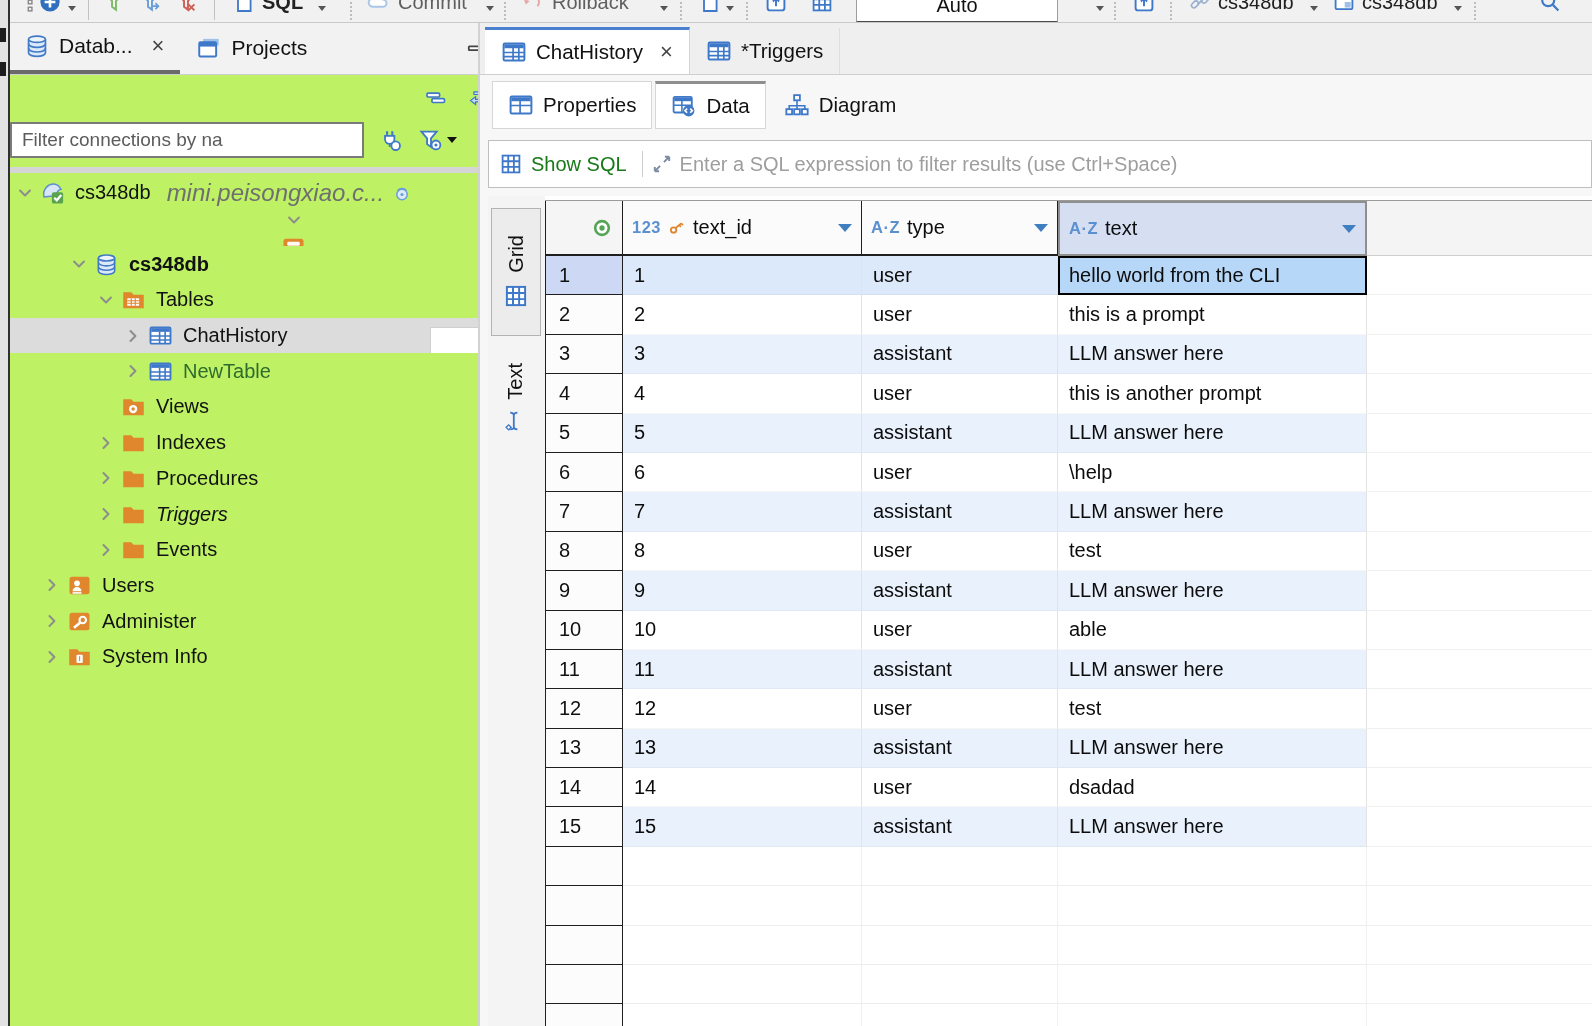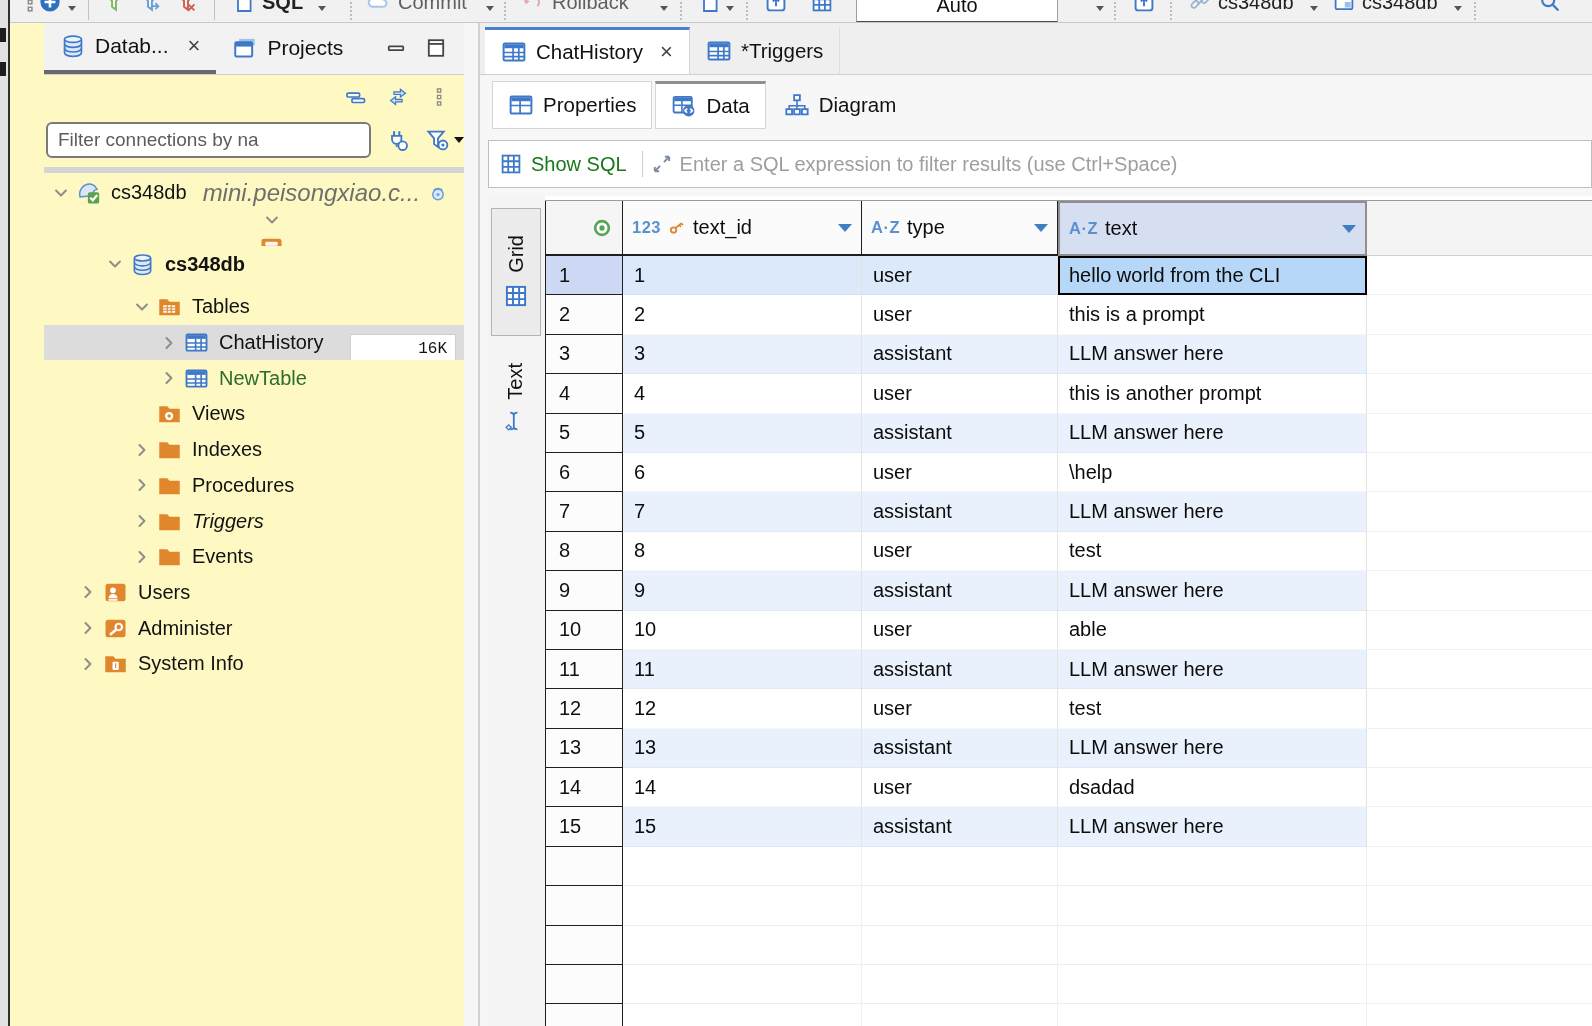--- a/index.html
+++ b/index.html
@@ -17,30 +17,30 @@
   
   .topbar{position:absolute;left:8px;right:0;top:0;height:22px;background:#f1f1f1;border-bottom:1px solid #c9c9c9;overflow:hidden;z-index:30;}
   .tb-item{position:absolute;top:-10px;}
   .tb-label{position:absolute;top:-9px;font-size:20px;color:#222;white-space:nowrap;}
   .tb-caret{position:absolute;top:6px;width:0;height:0;border-left:4px solid transparent;border-right:4px solid transparent;border-top:5px solid #555;}
   .tb-div{position:absolute;top:-2px;width:0;height:22px;border-left:1px solid #c2c2c2;}
   .tb-dots{position:absolute;top:-2px;width:0;height:22px;border-left:2px dotted #bdbdbd;}
   .tb-auto{position:absolute;top:-9px;width:200px;height:29px;background:#fff;border:1px solid #9d9d9d;border-bottom:2px solid #4a4a4a;text-align:center;font-size:20px;color:#111;line-height:27px;}
 
   
-  .sidebar{position:absolute;left:8px;top:22px;width:420px;bottom:0;background:#fef9c3;padding-left:36px;}
+  .sidebar{position:absolute;left:8px;top:22px;width:536px;bottom:0;background:#bef264;}
   .sash{position:absolute;left:478px;top:22px;width:2px;bottom:0;background:#d2d2d2;z-index:5;}
   .stabs{position:relative;height:52px;background:#f2f2f2;border-bottom:1px solid #cfcfcf;display:flex;align-items:stretch;}
   .stab{display:flex;align-items:center;gap:9px;padding:0 16px;font-size:21px;position:relative;}
   .stab.active{border-bottom:4px solid #6a6a6a;}
   .stab .x{margin-left:10px;}
   .swin{margin-left:auto;display:flex;align-items:center;gap:16px;padding-right:16px;}
   .stoolbar{position:relative;height:44px;display:flex;align-items:center;justify-content:flex-end;gap:18px;padding-right:14px;}
   .sfilter{position:relative;height:42px;display:flex;align-items:center;gap:14px;padding-left:2px;}
-  .sfilter input{width:330px;height:32px;border:2px solid #7a7a7a;border-radius:6px;font-size:19px;padding:0 10px;color:#222;background:#fff;outline:none;font-family:"Liberation Sans",sans-serif;}
+  .sfilter input{width:330px;height:32px;border:2px solid #7a7a7a;border-radius:1px;font-size:19px;padding:0 10px;color:#222;background:#fff;outline:none;font-family:"Liberation Sans",sans-serif;}
   .sfilter input::placeholder{color:#5c5c5c;}
   .sfilter .fic{display:flex;align-items:center;}
   .tree-band{height:6px;background:#d5d5d5;margin:6px 0 2px 0;}
   .tree{position:relative;}
   .trow{position:relative;height:35.7px;display:flex;align-items:center;gap:6px;overflow:hidden;white-space:nowrap;}
   .trow.sel{background:#dcdcdc;}
   .trow .chev{width:18px;height:18px;flex:none;}
   .tlabel{font-size:20px;color:#121212;margin-left:4px;}
   .tlabel.b{font-weight:bold;}
   .tlabel.g{color:#2e6b2e;}
@@ -348,21 +348,21 @@
           </span>
           <span class="ic s25">
             <svg viewBox="0 0 20 20">
               <path d="M3.5 4.8v10.4c0 1.6 2.9 2.8 6.5 2.8s6.5-1.2 6.5-2.8V4.8" fill="#dce9f8" stroke="#4079c5" stroke-width="1.3"></path>
               <ellipse cx="10" cy="4.8" rx="6.5" ry="2.4" fill="#eef4fc" stroke="#4079c5" stroke-width="1.3"></ellipse>
               <path d="M3.5 8.3c0 1.6 2.9 2.8 6.5 2.8s6.5-1.2 6.5-2.8M3.5 11.8c0 1.6 2.9 2.8 6.5 2.8s6.5-1.2 6.5-2.8" fill="none" stroke="#4079c5" stroke-width="1.3"></path>
             </svg>
           </span>
           <span class="tlabel b">cs348db</span>
         </div>
-        <div class="trow" style="padding-left: 89px; margin-top: 7px;">
+        <div class="trow" style="padding-left: 89px;">
           <span class="chev ic">
             <svg viewBox="0 0 20 20">
               <path d="M4.5 7.2l5.5 5.5 5.5-5.5" fill="none" stroke="#8d8d8d" stroke-width="2.2" stroke-linecap="round" stroke-linejoin="round"></path>
             </svg>
           </span>
           <span class="ic s25">
             <svg viewBox="0 0 20 20">
               <path d="M1.8 4.2h6.4l1.8 2h8.2V17H1.8z" fill="#e0862c"></path>
               <rect x="5" y="9" width="9.5" height="6" rx="0.5" fill="#fff"></rect>
               <path d="M5 11h9.5M5 13h9.5M8.2 9v6M11.4 9v6" stroke="#e0862c" stroke-width="0.9"></path>

